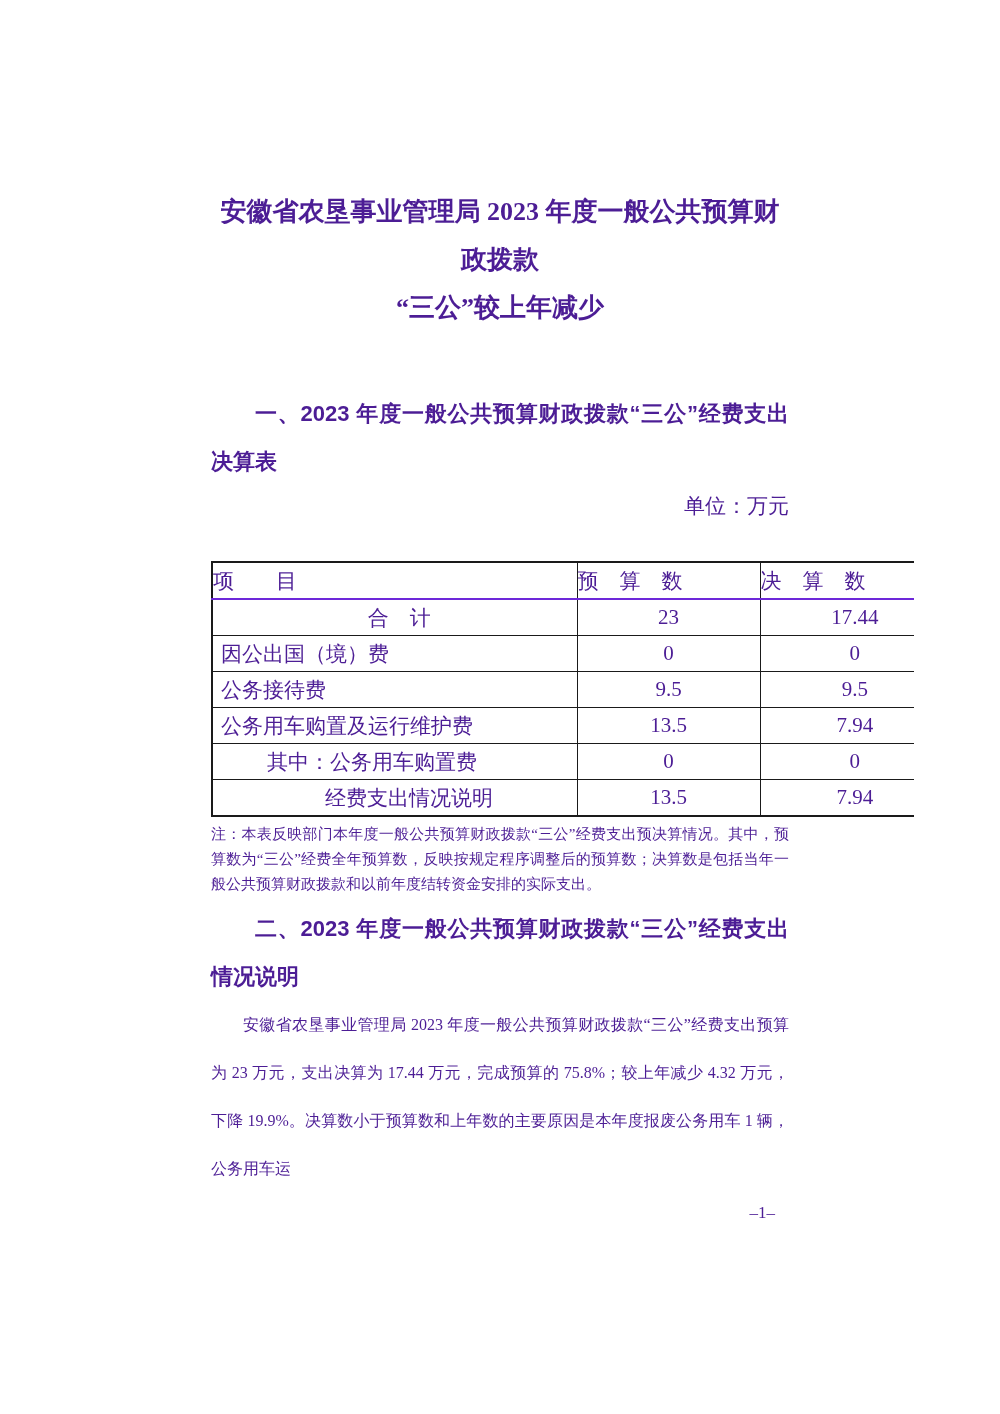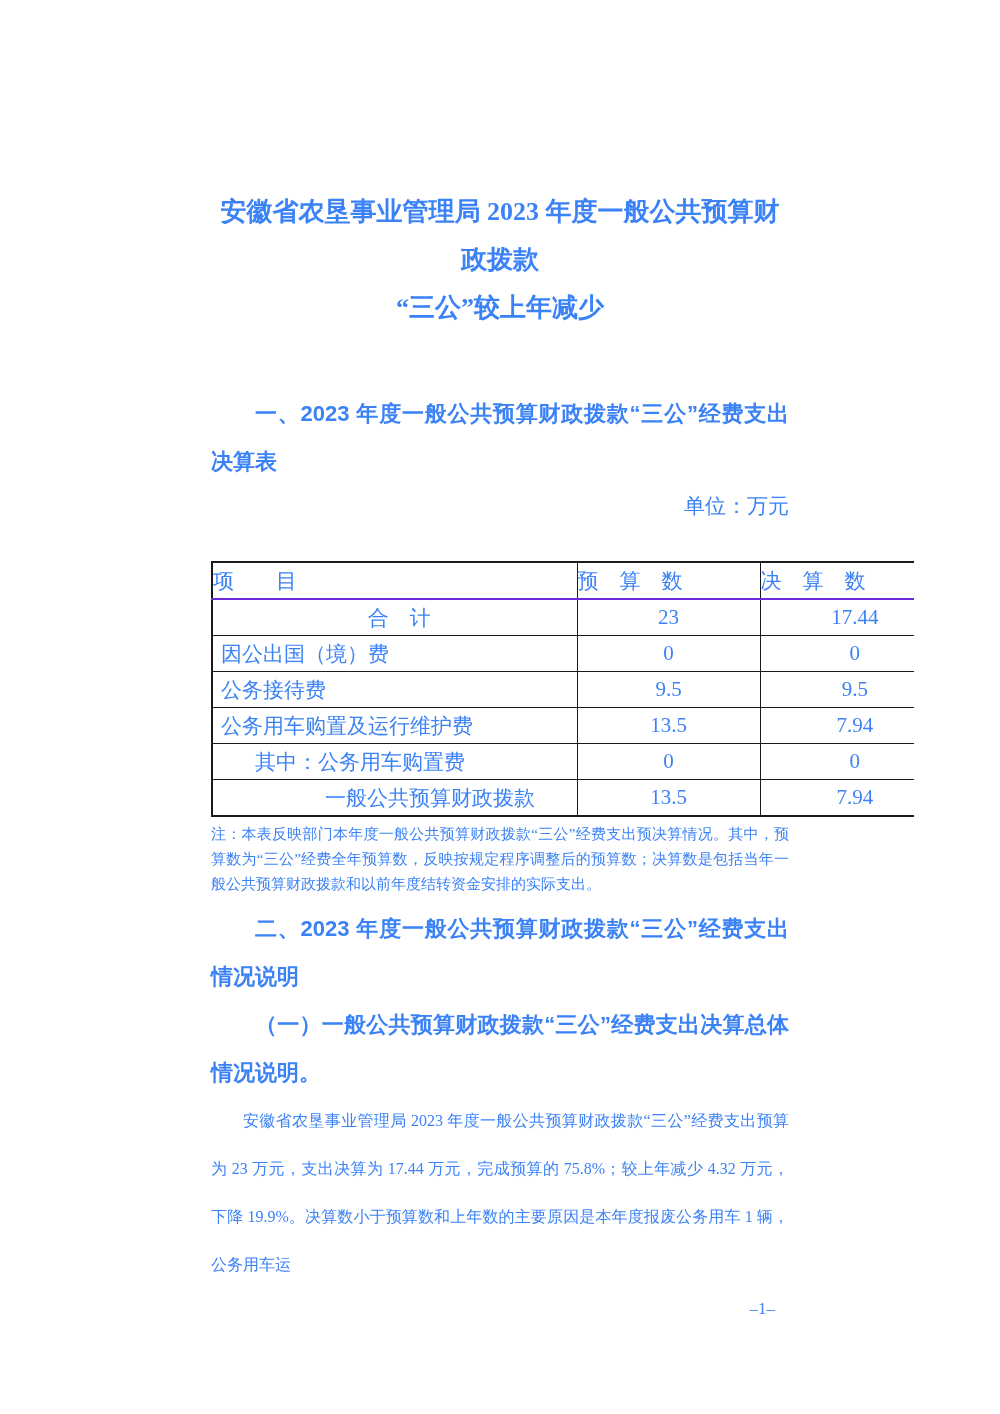--- a/index.html
+++ b/index.html
@@ -4,21 +4,21 @@
 <style>
   html, body { margin: 0; padding: 0; background: #ffffff; }
   .page {
     position: relative;
     width: 828px;
     height: 1414px;
     box-sizing: border-box;
     margin: 0 auto;
     padding: 188px 125px 0 125px;
     background: #ffffff;
-    color: #3b82f6;
+    color: #4c1d95;
     font-family: "Liberation Serif", "DejaVu Serif", serif;
     overflow: hidden;
   }
   .doc-title {
     text-align: center;
     font-weight: bold;
     font-size: 26px;
     line-height: 48px;
     margin: 0;
   }
@@ -58,21 +58,21 @@
     white-space: nowrap;
     overflow: hidden;
   }
   .budget-table thead th {
     text-align: left;
     border-bottom: 2px solid #6d28d9;
   }
   .budget-table td.cell-num { text-align: center; }
   .budget-table td.cell-item { text-align: left; padding-left: 8px; }
   .budget-table td.cell-item.total { text-align: center; padding-left: 9px; }
-  .budget-table td.cell-item.sub { padding-left: 42px; font-family: Liberation Mono, monospace; }
+  .budget-table td.cell-item.sub { padding-left: 54px; font-family: Liberation Mono, monospace; }
   .budget-table td.cell-item.subsub { padding-left: 112px; }
   .table-note {
     font-size: 15px;
     line-height: 25px;
     text-align: justify;
     margin: 5px 0 0 0;
   }
   .sec2 { margin-top: 8px; }
   .body-para {
     font-size: 16px;
@@ -136,30 +136,29 @@
           <td class="cell-item">公务用车购置及运行维护费</td>
           <td class="cell-num">13.5</td>
           <td class="cell-num">7.94</td>
         </tr>
         <tr>
           <td class="cell-item sub">其中：公务用车购置费</td>
           <td class="cell-num">0</td>
           <td class="cell-num">0</td>
         </tr>
         <tr>
-          <td class="cell-item subsub">一般公共预算财政拨款</td>
+          <td class="cell-item subsub">经费支出情况说明</td>
           <td class="cell-num">13.5</td>
           <td class="cell-num">7.94</td>
         </tr>
       </tbody>
   </table>
 
   <p class="table-note">注：本表反映部门本年度一般公共预算财政拨款“三公”经费支出预决算情况。其中，预算数为“三公”经费全年预算数，反映按规定程序调整后的预算数；决算数是包括当年一般公共预算财政拨款和以前年度结转资金安排的实际支出。</p>
 
   <p class="sec-heading sec2">二、2023 年度一般公共预算财政拨款“三公”经费支出情况说明</p>
 
-  <p class="sec-heading">（一）一般公共预算财政拨款“三公”经费支出决算总体情况说明。</p>
 
   <p class="body-para">安徽省农垦事业管理局 2023 年度一般公共预算财政拨款“三公”经费支出预算为 23 万元，支出决算为 17.44 万元，完成预算的 75.8%；较上年减少 4.32 万元，下降 19.9%。决算数小于预算数和上年数的主要原因是本年度报废公务用车 1 辆，公务用车运</p>
 
   <div class="footer-line">–1–</div>
 
 </div>
 
 </body></html>

